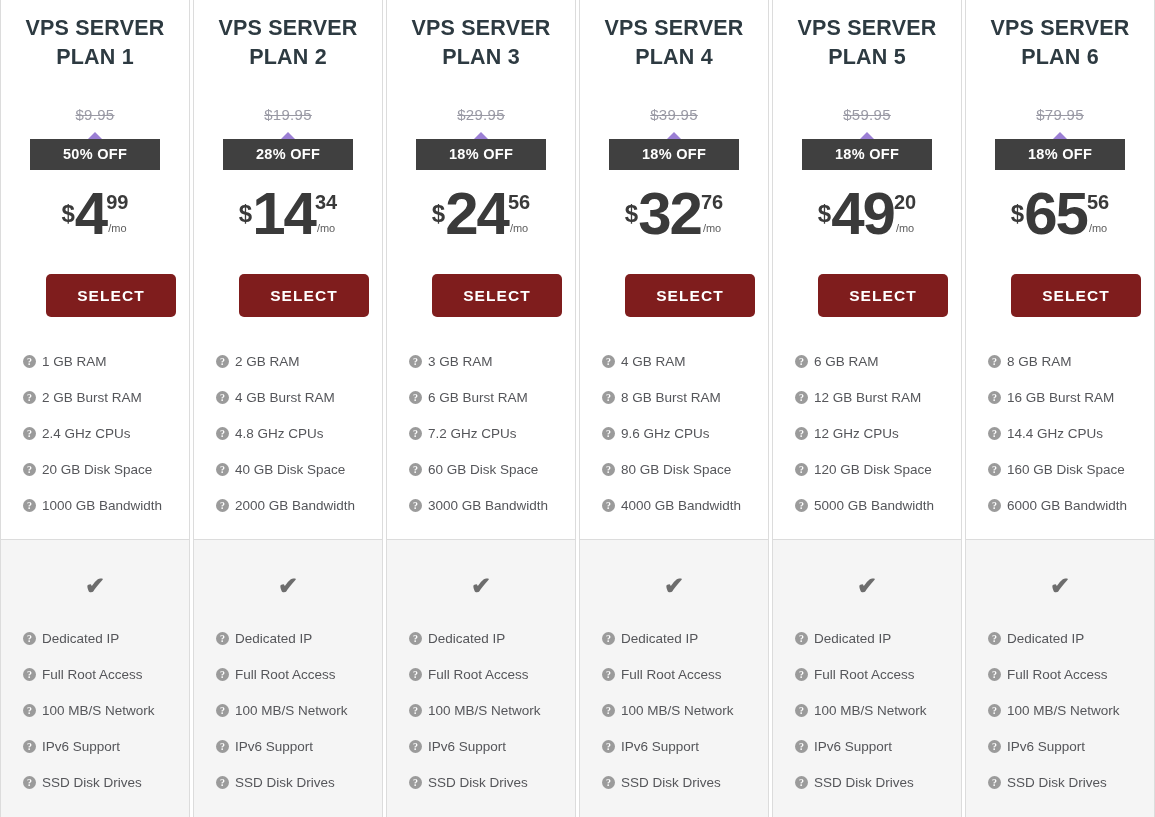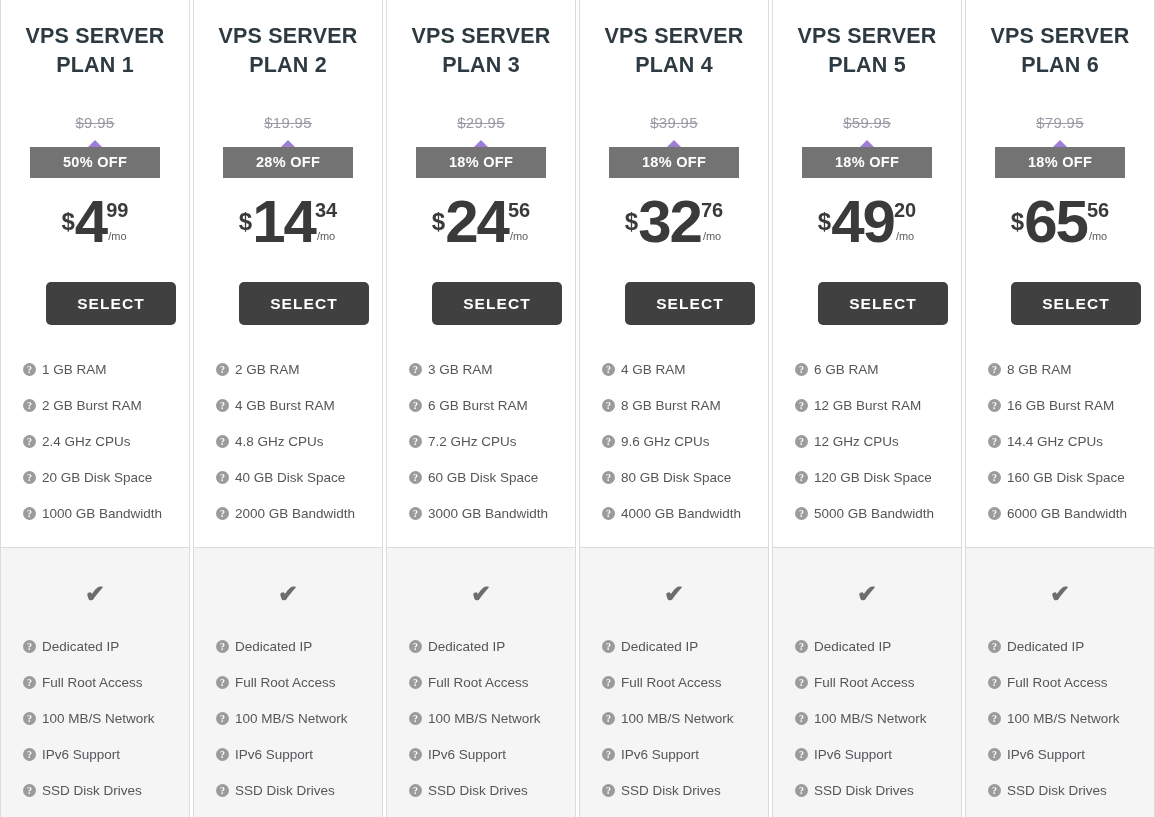--- a/index.html
+++ b/index.html
@@ -30,21 +30,21 @@
     display: flex;
     flex-direction: column;
     margin-right: 3px;
     margin-top: -1px;
   }
   .plan-card:last-child { margin-right: 0; }
 
   
   .card-top {
     background: #ffffff;
-    padding: 16px 10px;
+    padding: 8px 10px;
     display: flex;
     flex-direction: column;
     align-items: center;
     border-bottom: 1px solid #dcdcdc;
     padding-bottom: 16px;
   }
 
   .plan-title {
     font-size: 21.5px;
     line-height: 29px;
@@ -67,21 +67,21 @@
   
   .badge-wrap {
     position: relative;
     margin-top: 16px;
     display: flex;
     justify-content: center;
     width: 100%;
   }
   .badge {
     position: relative;
-    background: #737373;
+    background: #404040;
     color: #ffffff;
     font-size: 14.5px;
     font-weight: bold;
     letter-spacing: .3px;
     padding: 7px 0 8px 0;
     width: 130px;
     text-align: center;
   }
   .badge::before {
     content: "";
@@ -134,21 +134,21 @@
     font-size: 11px;
     color: #5d5d5d;
     margin-top: 10px;
   }
 
   
   .select-btn {
     margin-top: 26px;
     width: 130px;
     height: 43px;
-    background: #404040;
+    background: #7f1d1d;
     color: #ffffff;
     border: none;
     border-radius: 5px;
     font-family: "Liberation Sans", sans-serif;
     font-size: 15.5px;
     font-weight: bold;
     letter-spacing: 1.1px;
     cursor: pointer;
     margin-left: 32px;
   }

